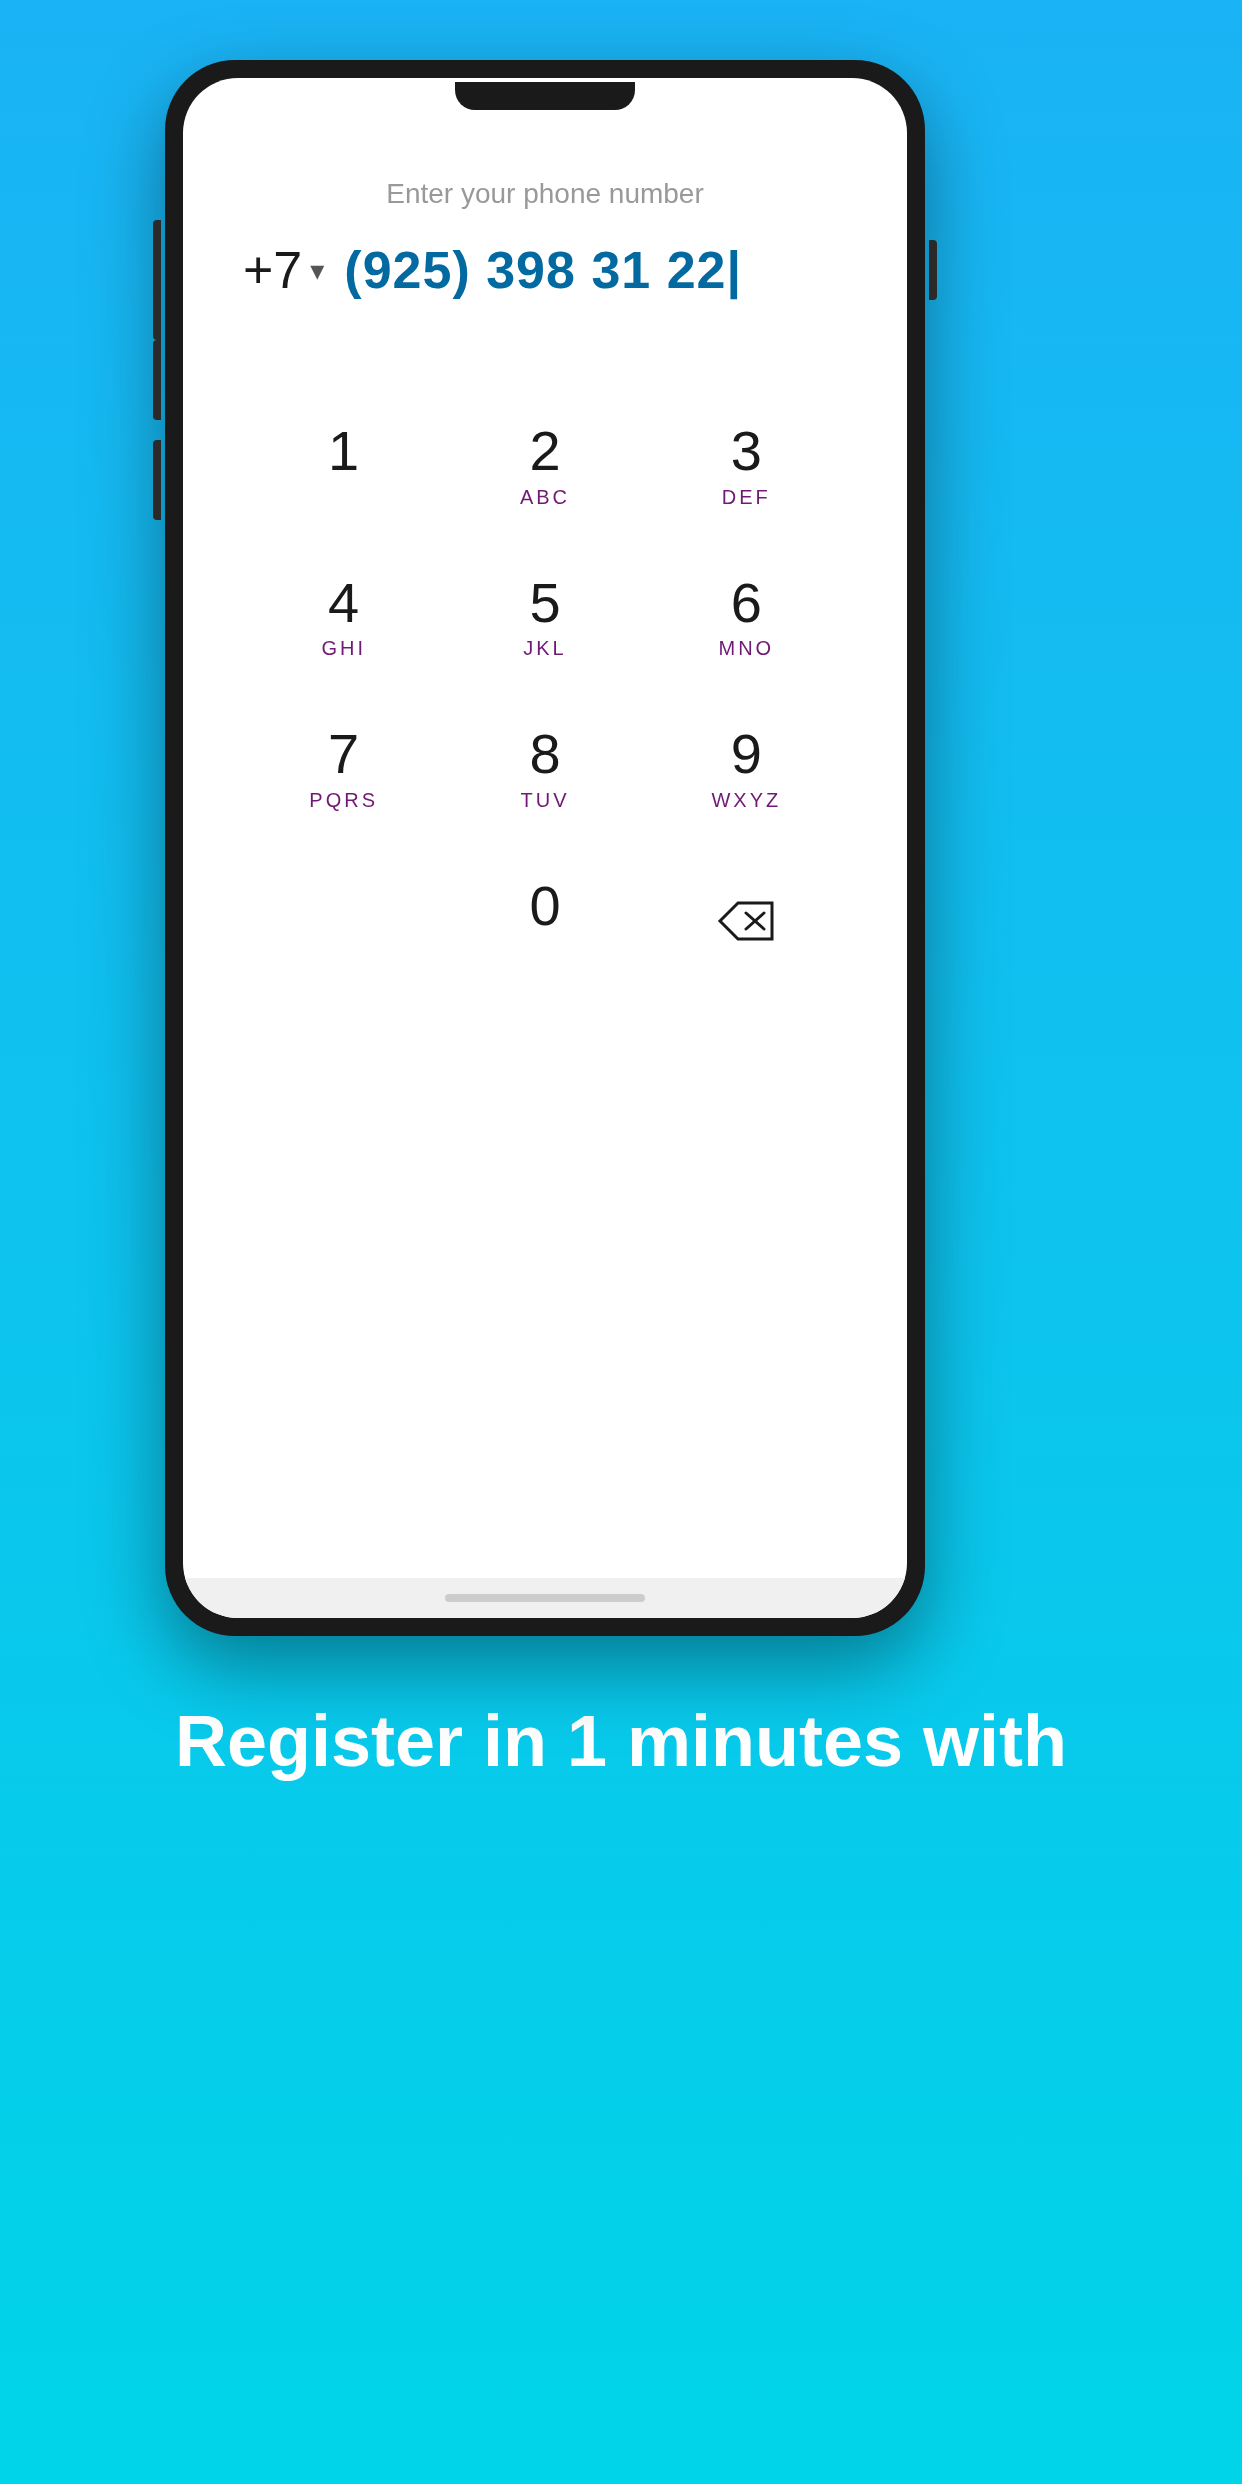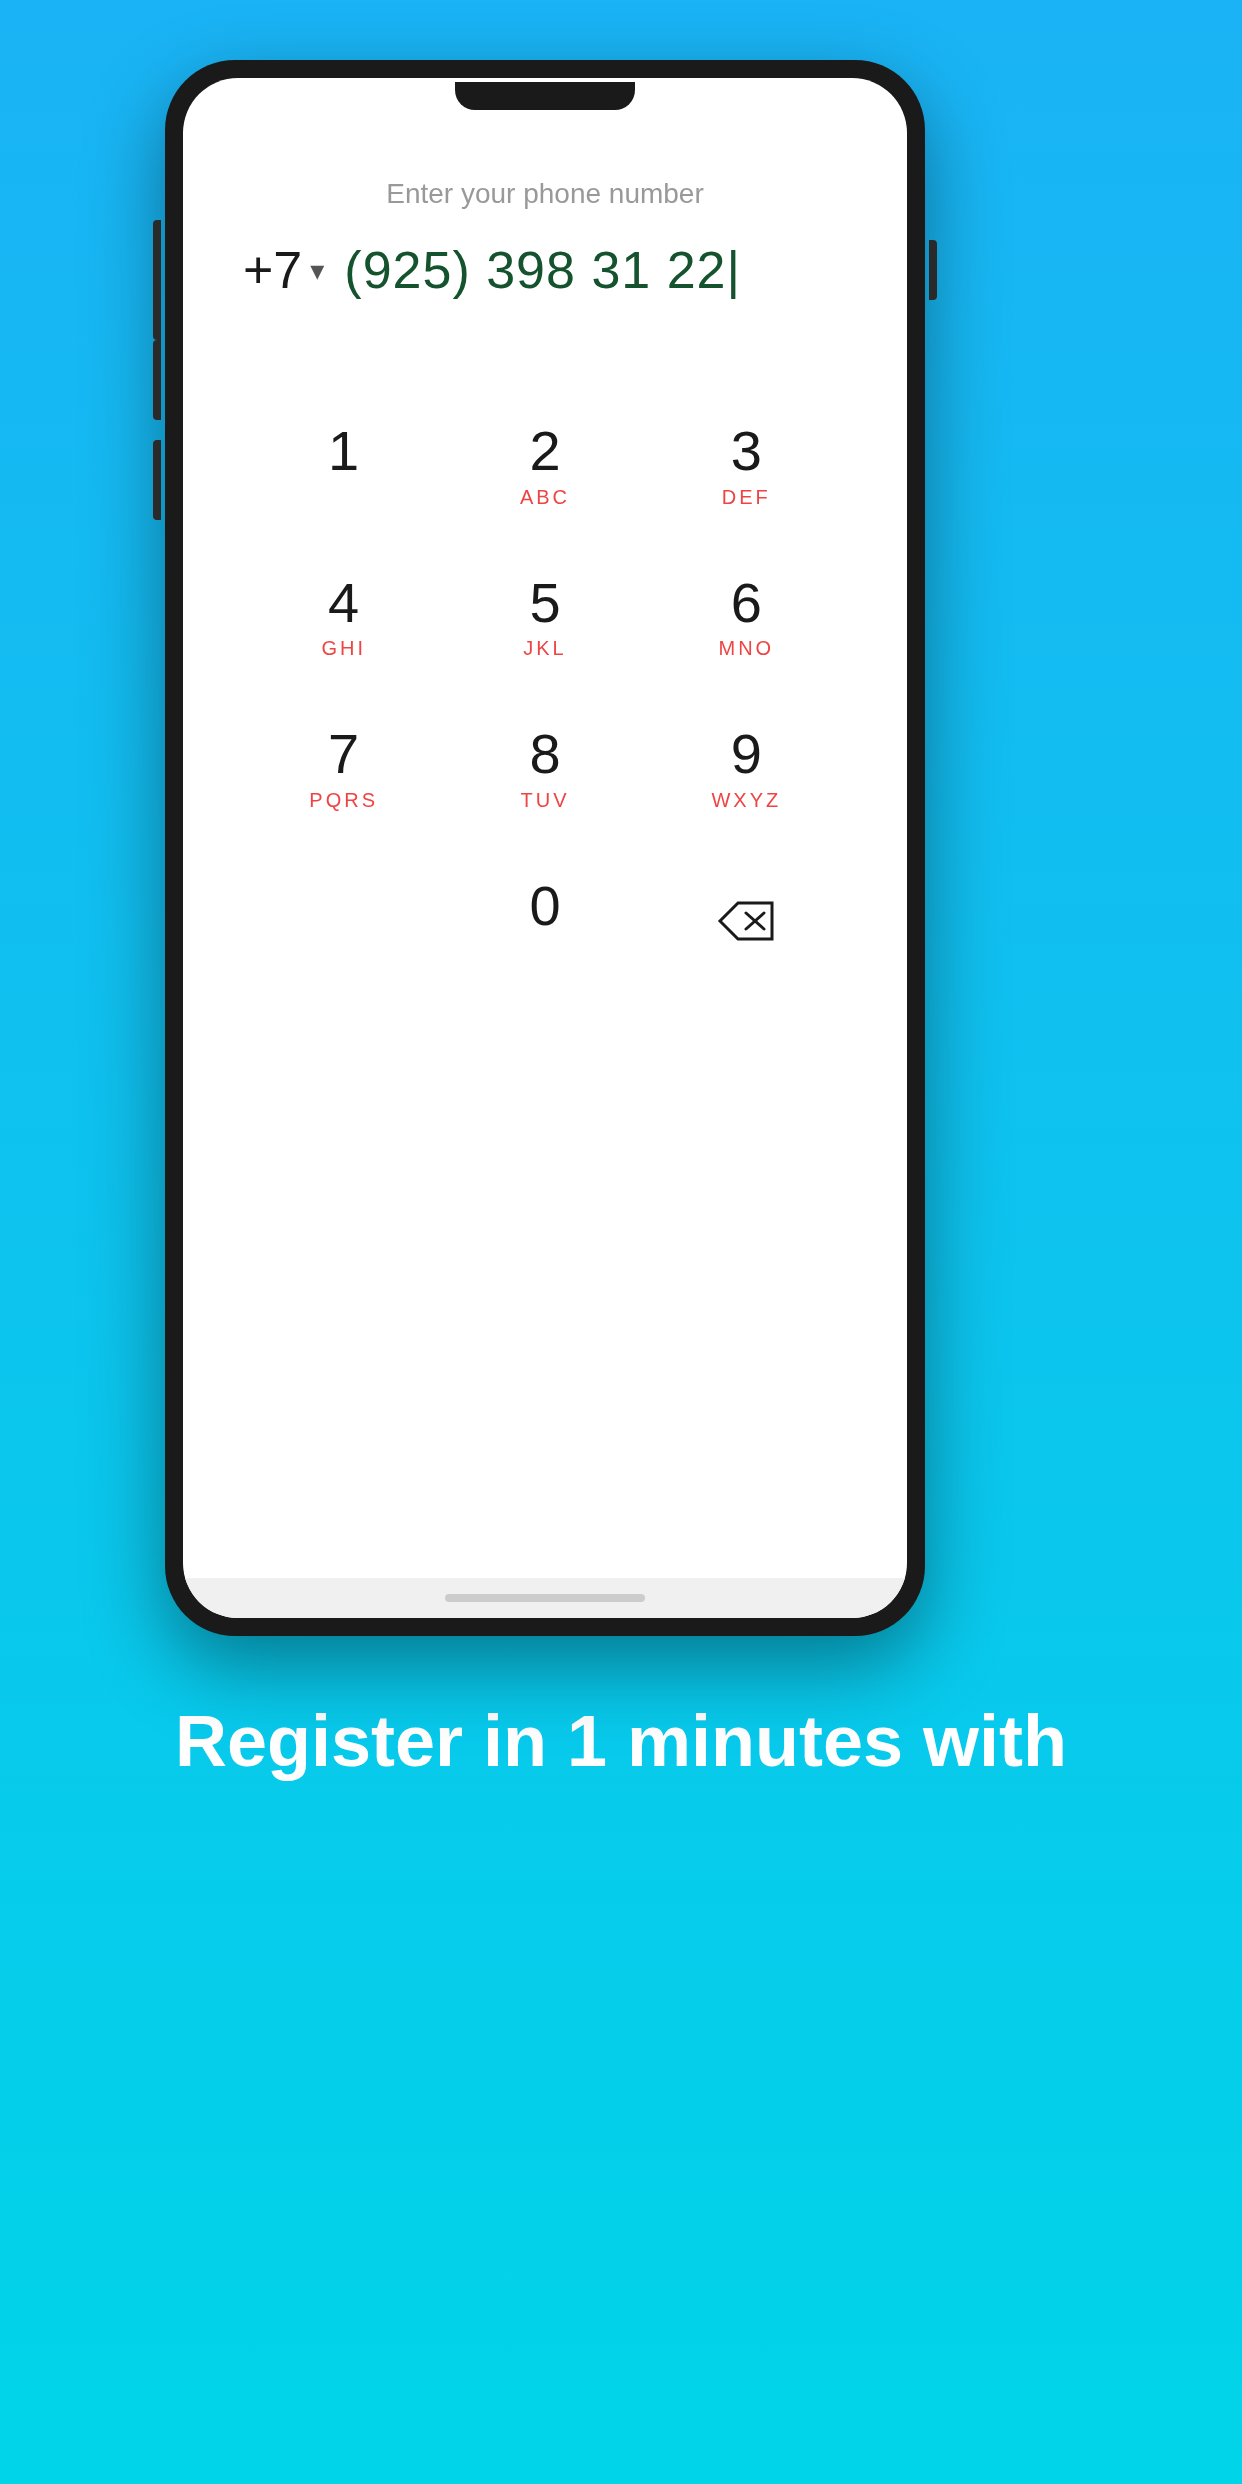--- a/index.html
+++ b/index.html
@@ -96,22 +96,22 @@
 
     .country-code .arrow {
       font-size: 28px;
       color: #555;
       margin-left: 8px;
       border-left: none;
     }
 
     .phone-number {
       font-size: 52px;
-      font-weight: 400;
-      color: #14532d;
+      font-weight: 700;
+      color: #0369a1;
       letter-spacing: 1px;
     }
 
     .send-btn {
       display: flex;
       justify-content: center;
       margin: 30px 0 60px;
     }
 
     .send-btn button {
@@ -145,21 +145,21 @@
     .dial-key .num {
       font-size: 56px;
       font-weight: 300;
       color: #1a1a1a;
       line-height: 1.1;
     }
 
     .dial-key .letters {
       font-size: 20px;
       font-weight: 500;
-      color: #ef4444;
+      color: #701a75;
       letter-spacing: 3px;
       margin-top: 4px;
       min-height: 26px;
     }
 
     .dial-key.empty .num {
       opacity: 0;
     }
 
     .backspace-icon {

